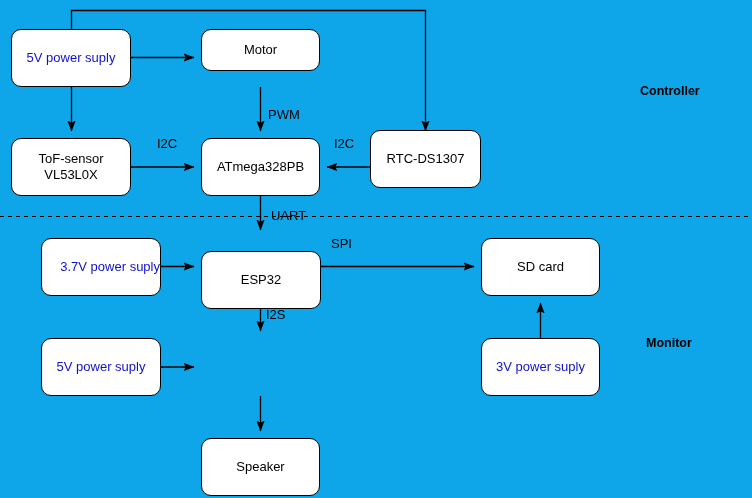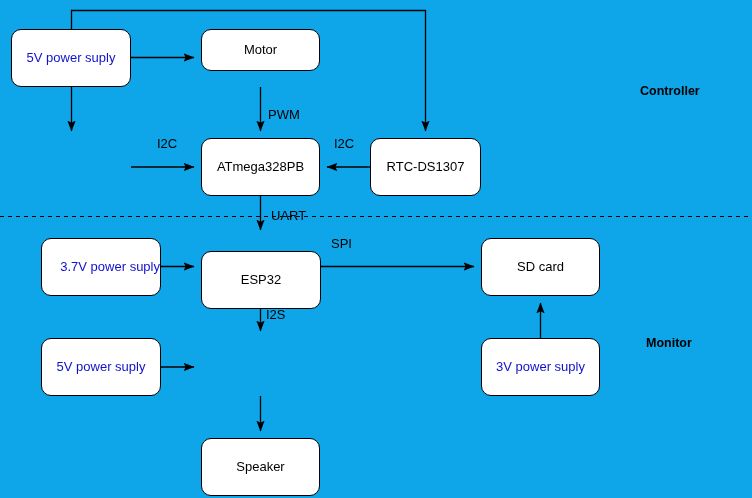--- a/index.html
+++ b/index.html
@@ -104,26 +104,29 @@
   </svg>
 
   <div class="node power" style="left:11px;top:29px;width:120px;height:58px;">
     <span>5V power suply</span>
   </div>
 
   <div class="node" style="left:201px;top:29px;width:119px;height:42px;">
     <span>Motor</span>
   </div>
 
+  <div class="node" style="left:11px;top:138px;width:120px;height:58px;">
+    <span>ToF-sensor VL53L0X</span>
+  </div>
 
   <div class="node" style="left:201px;top:138px;width:119px;height:58px;">
     <span>ATmega328PB</span>
   </div>
 
-  <div class="node" style="left:370px;top:138px;width:111px;height:58px;">
+  <div class="node" style="left:370px;top:130px;width:111px;height:58px;">
     <span>RTC-DS1307</span>
   </div>
 
   <div class="node power" style="left:41px;top:238px;width:120px;height:58px;justify-content:flex-end;">
     <span>3.7V power suply</span>
   </div>
 
   <div class="node" style="left:201px;top:251px;width:120px;height:58px;">
     <span>ESP32</span>
   </div>

